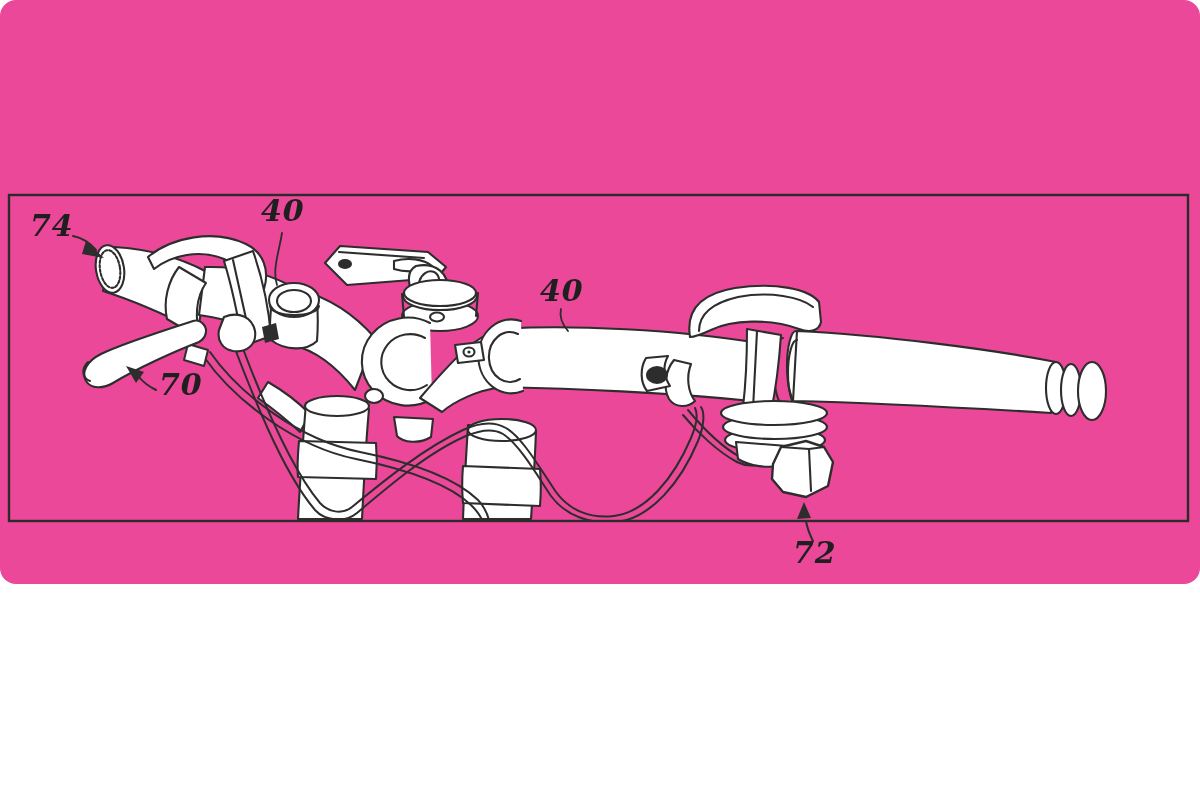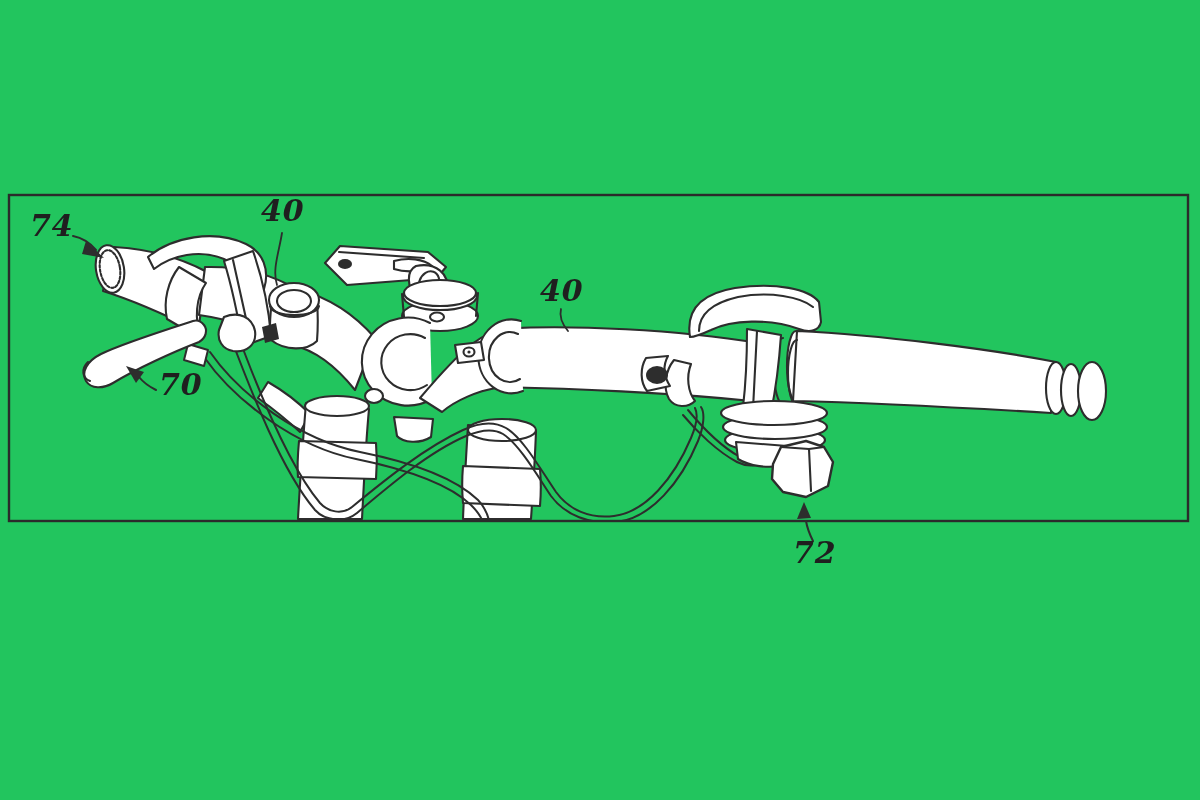--- a/index.html
+++ b/index.html
@@ -1,21 +1,22 @@
 <!DOCTYPE html>
 <html><head>
 <meta charset="utf-8">
 <style>
   html,body{margin:0;padding:0;background:#ffffff;}
   .stage{
     position:relative;
-    width:1200px;height:800px;
-    background:#22c55e;
+    width:1200px;height:584px;
+    background:#ec4899;
     overflow:hidden;
     font-family:"DejaVu Serif", serif;
+    border-radius:16px;
   }
   .figure-frame{position:absolute;left:0;top:0;width:1200px;height:800px;}
   svg{display:block;}
   .ref-label{
     position:absolute;
     font-family:"DejaVu Serif", serif;
     font-style:italic;
     font-weight:600;
     font-size:30px;
     color:#1f1f1f;

